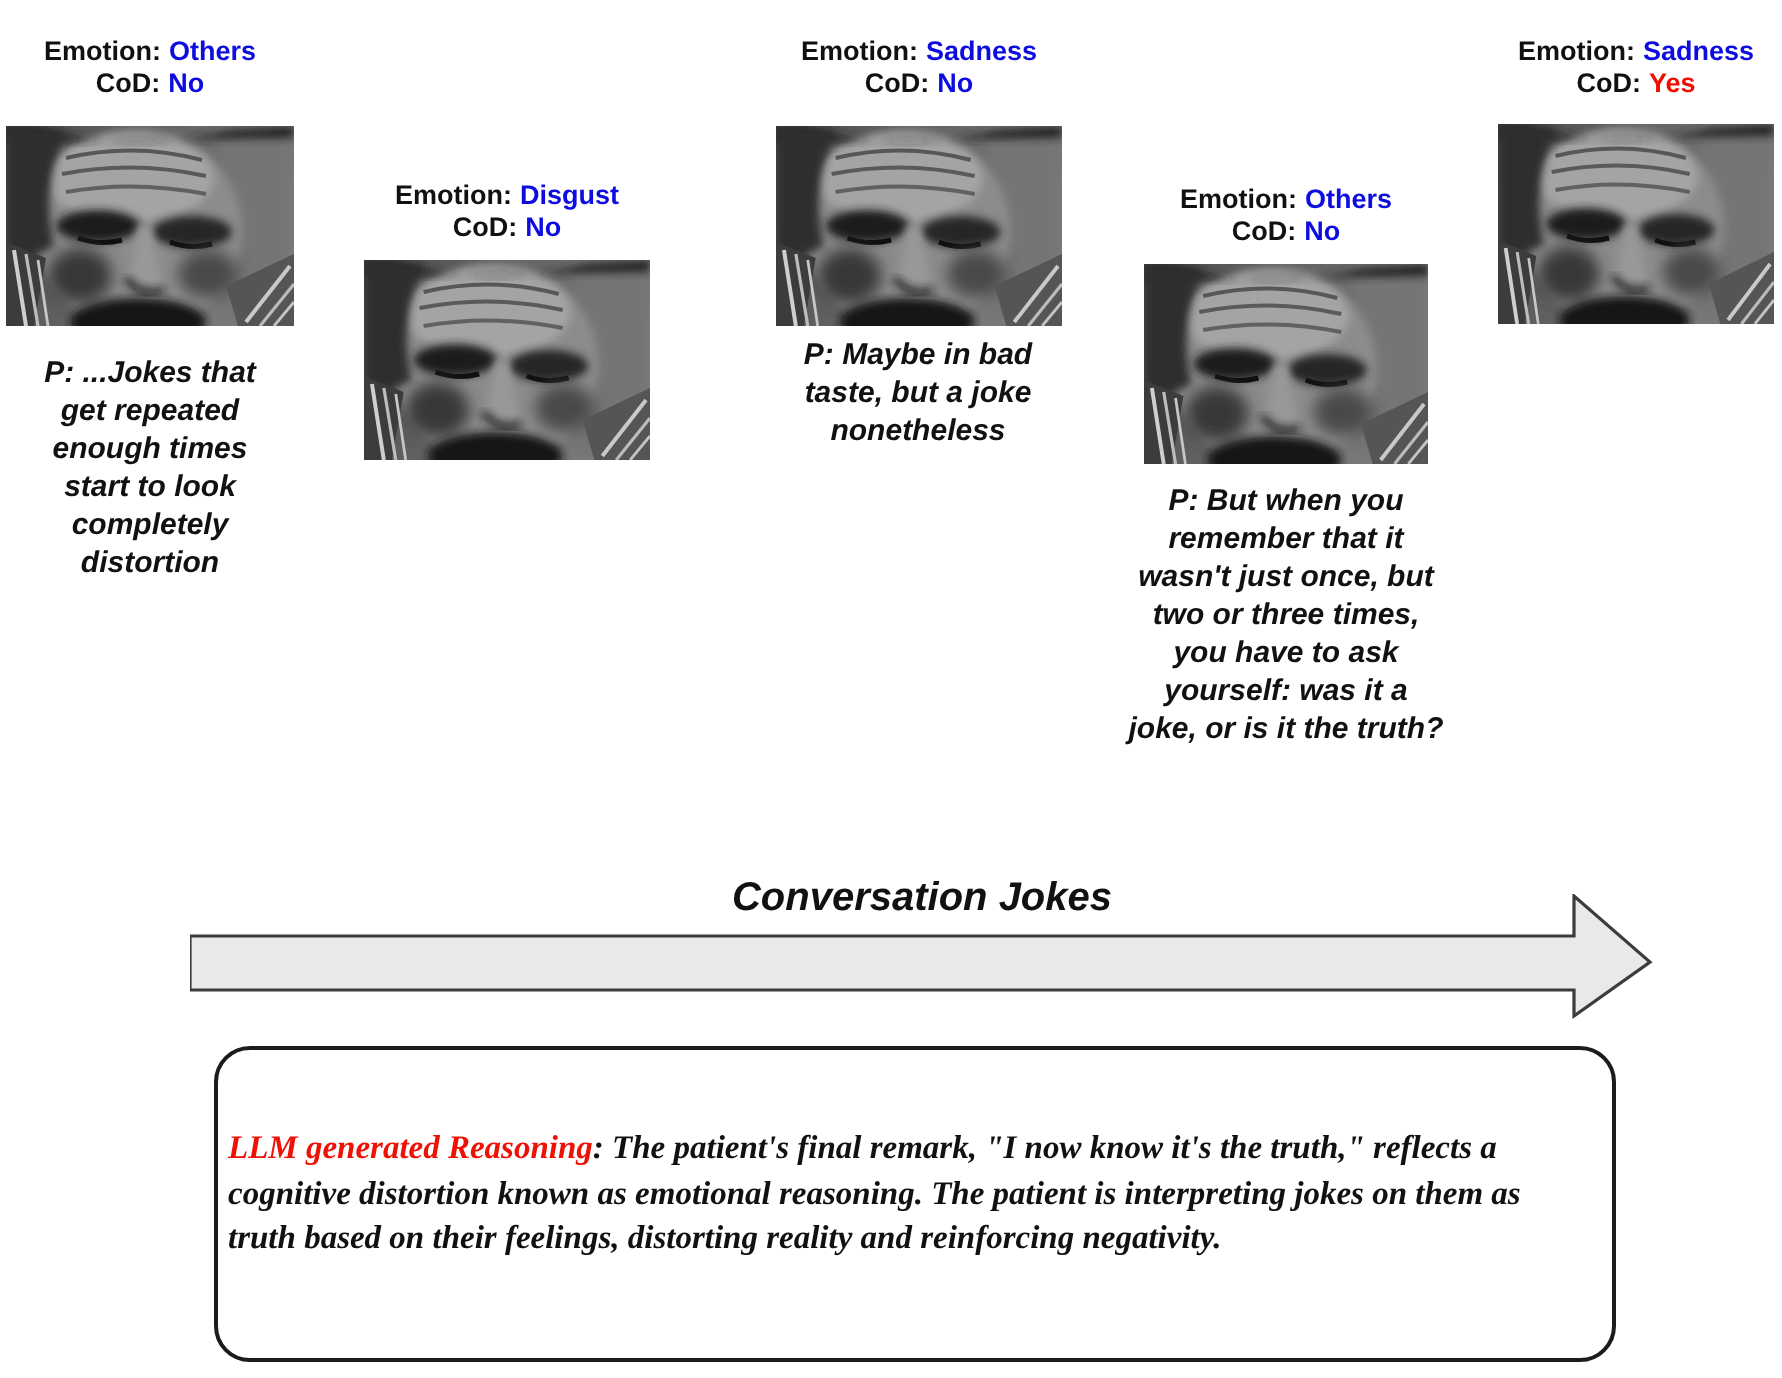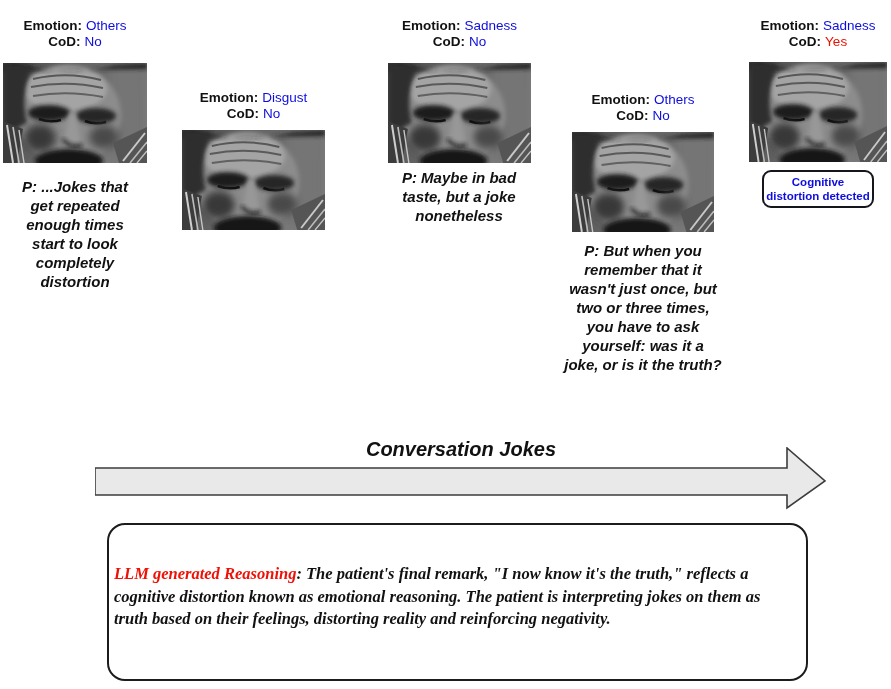--- a/index.html
+++ b/index.html
@@ -10,21 +10,21 @@
   
   .panel{position:absolute;text-align:center;}
   .p1{left:3px;  top:18px; width:144px;}
   .p2{left:182px;top:90px; width:143px;}
   .p3{left:388px;top:18px; width:143px;}
   .p4{left:572px;top:92px; width:142px;}
   .p5{left:749px;top:18px; width:138px;}
 
   .labels{font-size:13.5px;font-weight:bold;line-height:16px;white-space:nowrap;}
   .labels .lab{color:#111;margin-right:4px;}
-  .labels .val{font-weight:normal;}
+  .labels .val{font-weight:bold;}
 
   .photo{width:100%;height:100px;overflow:hidden;}
   .p1 .photo{margin-top:13px;}
   .p2 .photo{margin-top:8px;}
   .p3 .photo{margin-top:13px;}
   .p4 .photo{margin-top:8px;}
   .p5 .photo{margin-top:12px;}
   .photo svg{display:block;width:100%;height:100%;}
 
   .quote{font-size:15px;font-weight:bold;font-style:italic;line-height:19px;margin:0;}
@@ -161,21 +161,20 @@
   <section class="panel p5">
     <div class="labels">
       <div><span class="lab">Emotion:</span><span class="val" style="color: rgb(13, 13, 224);">Sadness</span></div>
       <div><span class="lab">CoD:</span><span class="val" style="color: rgb(238, 15, 0);">Yes</span></div>
     </div>
     <div class="photo">
       <svg viewBox="0 0 144 100" preserveAspectRatio="none">
           <use href="#face"></use>
         </svg>
     </div>
-    <div class="badge" style="color: rgb(13, 13, 224);">Cognitive distortion detected</div>
   </section>
 
   <div class="flow-label">Conversation Jokes</div>
   <svg class="arrow-svg" viewBox="0 0 732 63">
     <polygon points="0,21 692,21 692,1 730,34 692,61 692,48 0,48" stroke="#3c3c3c" stroke-width="1.6" stroke-linejoin="miter" fill="#e9e9e9"></polygon>
   </svg>
 
   <div class="reasoning-box">
     <p><span style="color: rgb(238, 17, 6);">LLM generated Reasoning</span><span>: The patient's final remark, "I now know it's the truth," reflects a cognitive distortion known as emotional reasoning. The patient is interpreting jokes on them as truth based on their feelings, distorting reality and reinforcing negativity.</span></p>
   </div>

